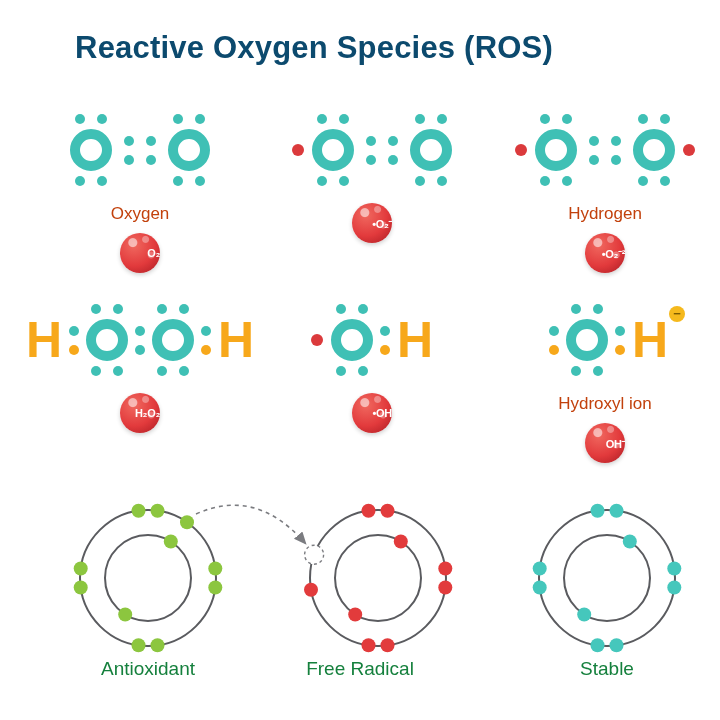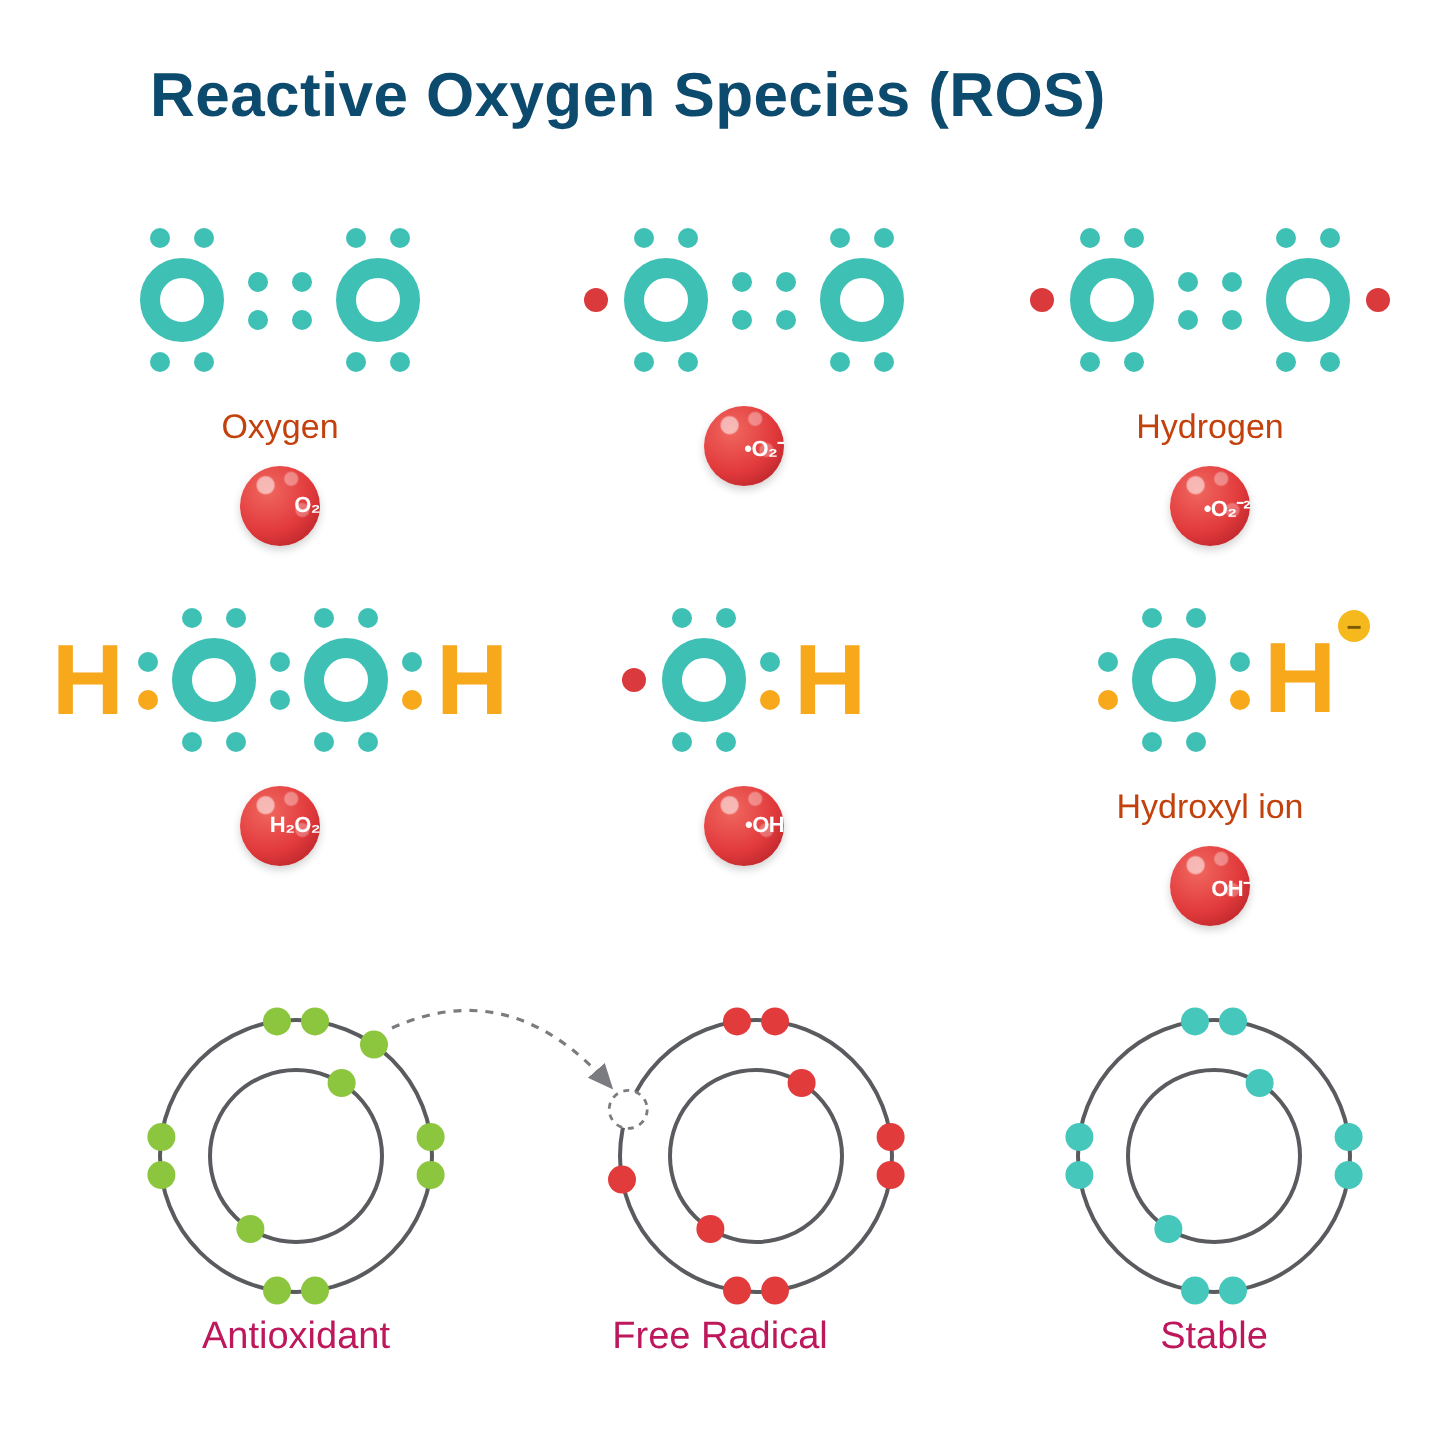--- a/index.html
+++ b/index.html
@@ -29,21 +29,21 @@
          display:flex;align-items:center;justify-content:flex-end;
          color:#fff;font-weight:bold;font-size:11px;letter-spacing:-.3px;
          background:
            radial-gradient(circle at 32% 24%, rgba(255,255,255,.55) 0 4px, rgba(255,255,255,0) 5px),
            radial-gradient(circle at 64% 16%, rgba(255,255,255,.35) 0 3px, rgba(255,255,255,0) 4px),
            radial-gradient(circle at 78% 55%, rgba(255,255,255,.28) 0 3px, rgba(255,255,255,0) 4px),
            radial-gradient(circle at 35% 30%, #F0685F 0%, #E23A3C 55%, #A81B22 100%);
          box-shadow:0 2px 4px rgba(0,0,0,.18);}
   .bohr{position:absolute;left:0;top:493px;}
   .atom-label{position:absolute;top:658px;transform:translateX(-50%);
-              font-size:19px;color:#be185d;white-space:nowrap;}
+              font-size:19px;color:#15803d;white-space:nowrap;}
 </style>
 </head>
 <body>
 
 <div class="page">
 
   <h1 class="title">Reactive Oxygen Species (ROS)</h1>
 
   <section class="cell" style="left:25px;top:106px">
     <div class="structure">

